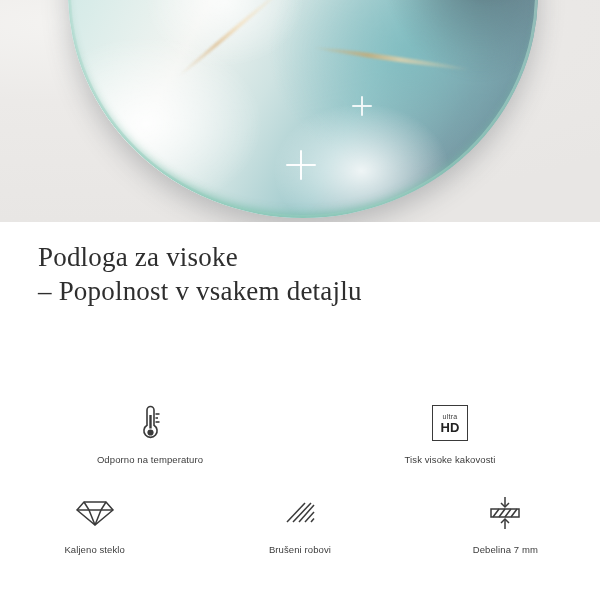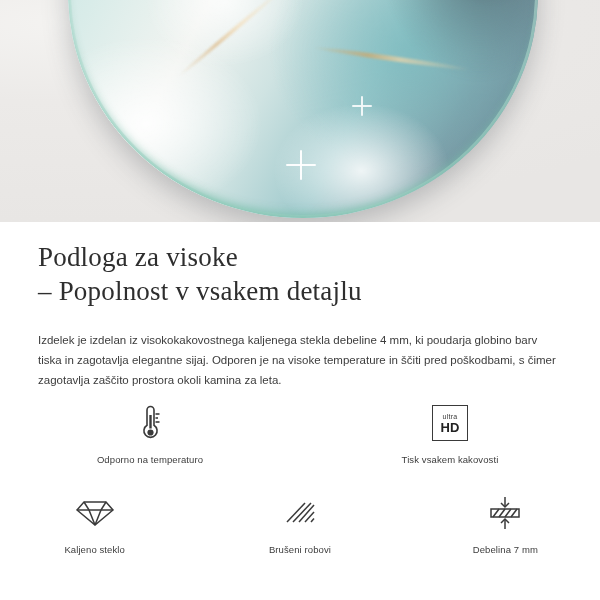--- a/index.html
+++ b/index.html
@@ -211,21 +211,20 @@
     </div>
     <div class="glare g1"></div>
     <div class="glare g2"></div>
   </div>
 
   <div class="content">
     <h1 class="title">
       <span>Podloga za visoke</span>
       <span class="line2">– Popolnost v vsakem detajlu</span>
     </h1>
-    <p class="body-copy">Izdelek je izdelan iz visokokakovostnega kaljenega stekla debeline 4 mm, ki poudarja globino barv tiska in zagotavlja elegantne sijaj. Odporen je na visoke temperature in ščiti pred poškodbami, s čimer zagotavlja zaščito prostora okoli kamina za leta.</p>
   </div>
 
   <div class="features">
 
     <div class="feat-row">
 
       <div class="feat">
         <div class="feat-icon">
           <svg width="34" height="40" viewBox="0 0 34 40" fill="none" stroke="#3a3a3a" stroke-width="1.6">
             <path d="M14 7a3.5 3.5 0 0 1 7 0v15.2a6.6 6.6 0 1 1-7 0V7z"></path>
@@ -239,21 +238,21 @@
         <div class="feat-label">Odporno na temperaturo</div>
       </div>
 
       <div class="feat">
         <div class="feat-icon">
           <div class="hd-box">
             <span class="hd-small">ultra</span>
             <span class="hd-big">HD</span>
           </div>
         </div>
-        <div class="feat-label">Tisk vsakem kakovosti</div>
+        <div class="feat-label">Tisk visoke kakovosti</div>
       </div>
 
 
     </div>
 
     <div class="feat-row row2">
 
       <div class="feat">
         <div class="feat-icon">
           <svg width="40" height="34" viewBox="0 0 40 34" fill="none" stroke="#3a3a3a" stroke-width="1.5">

